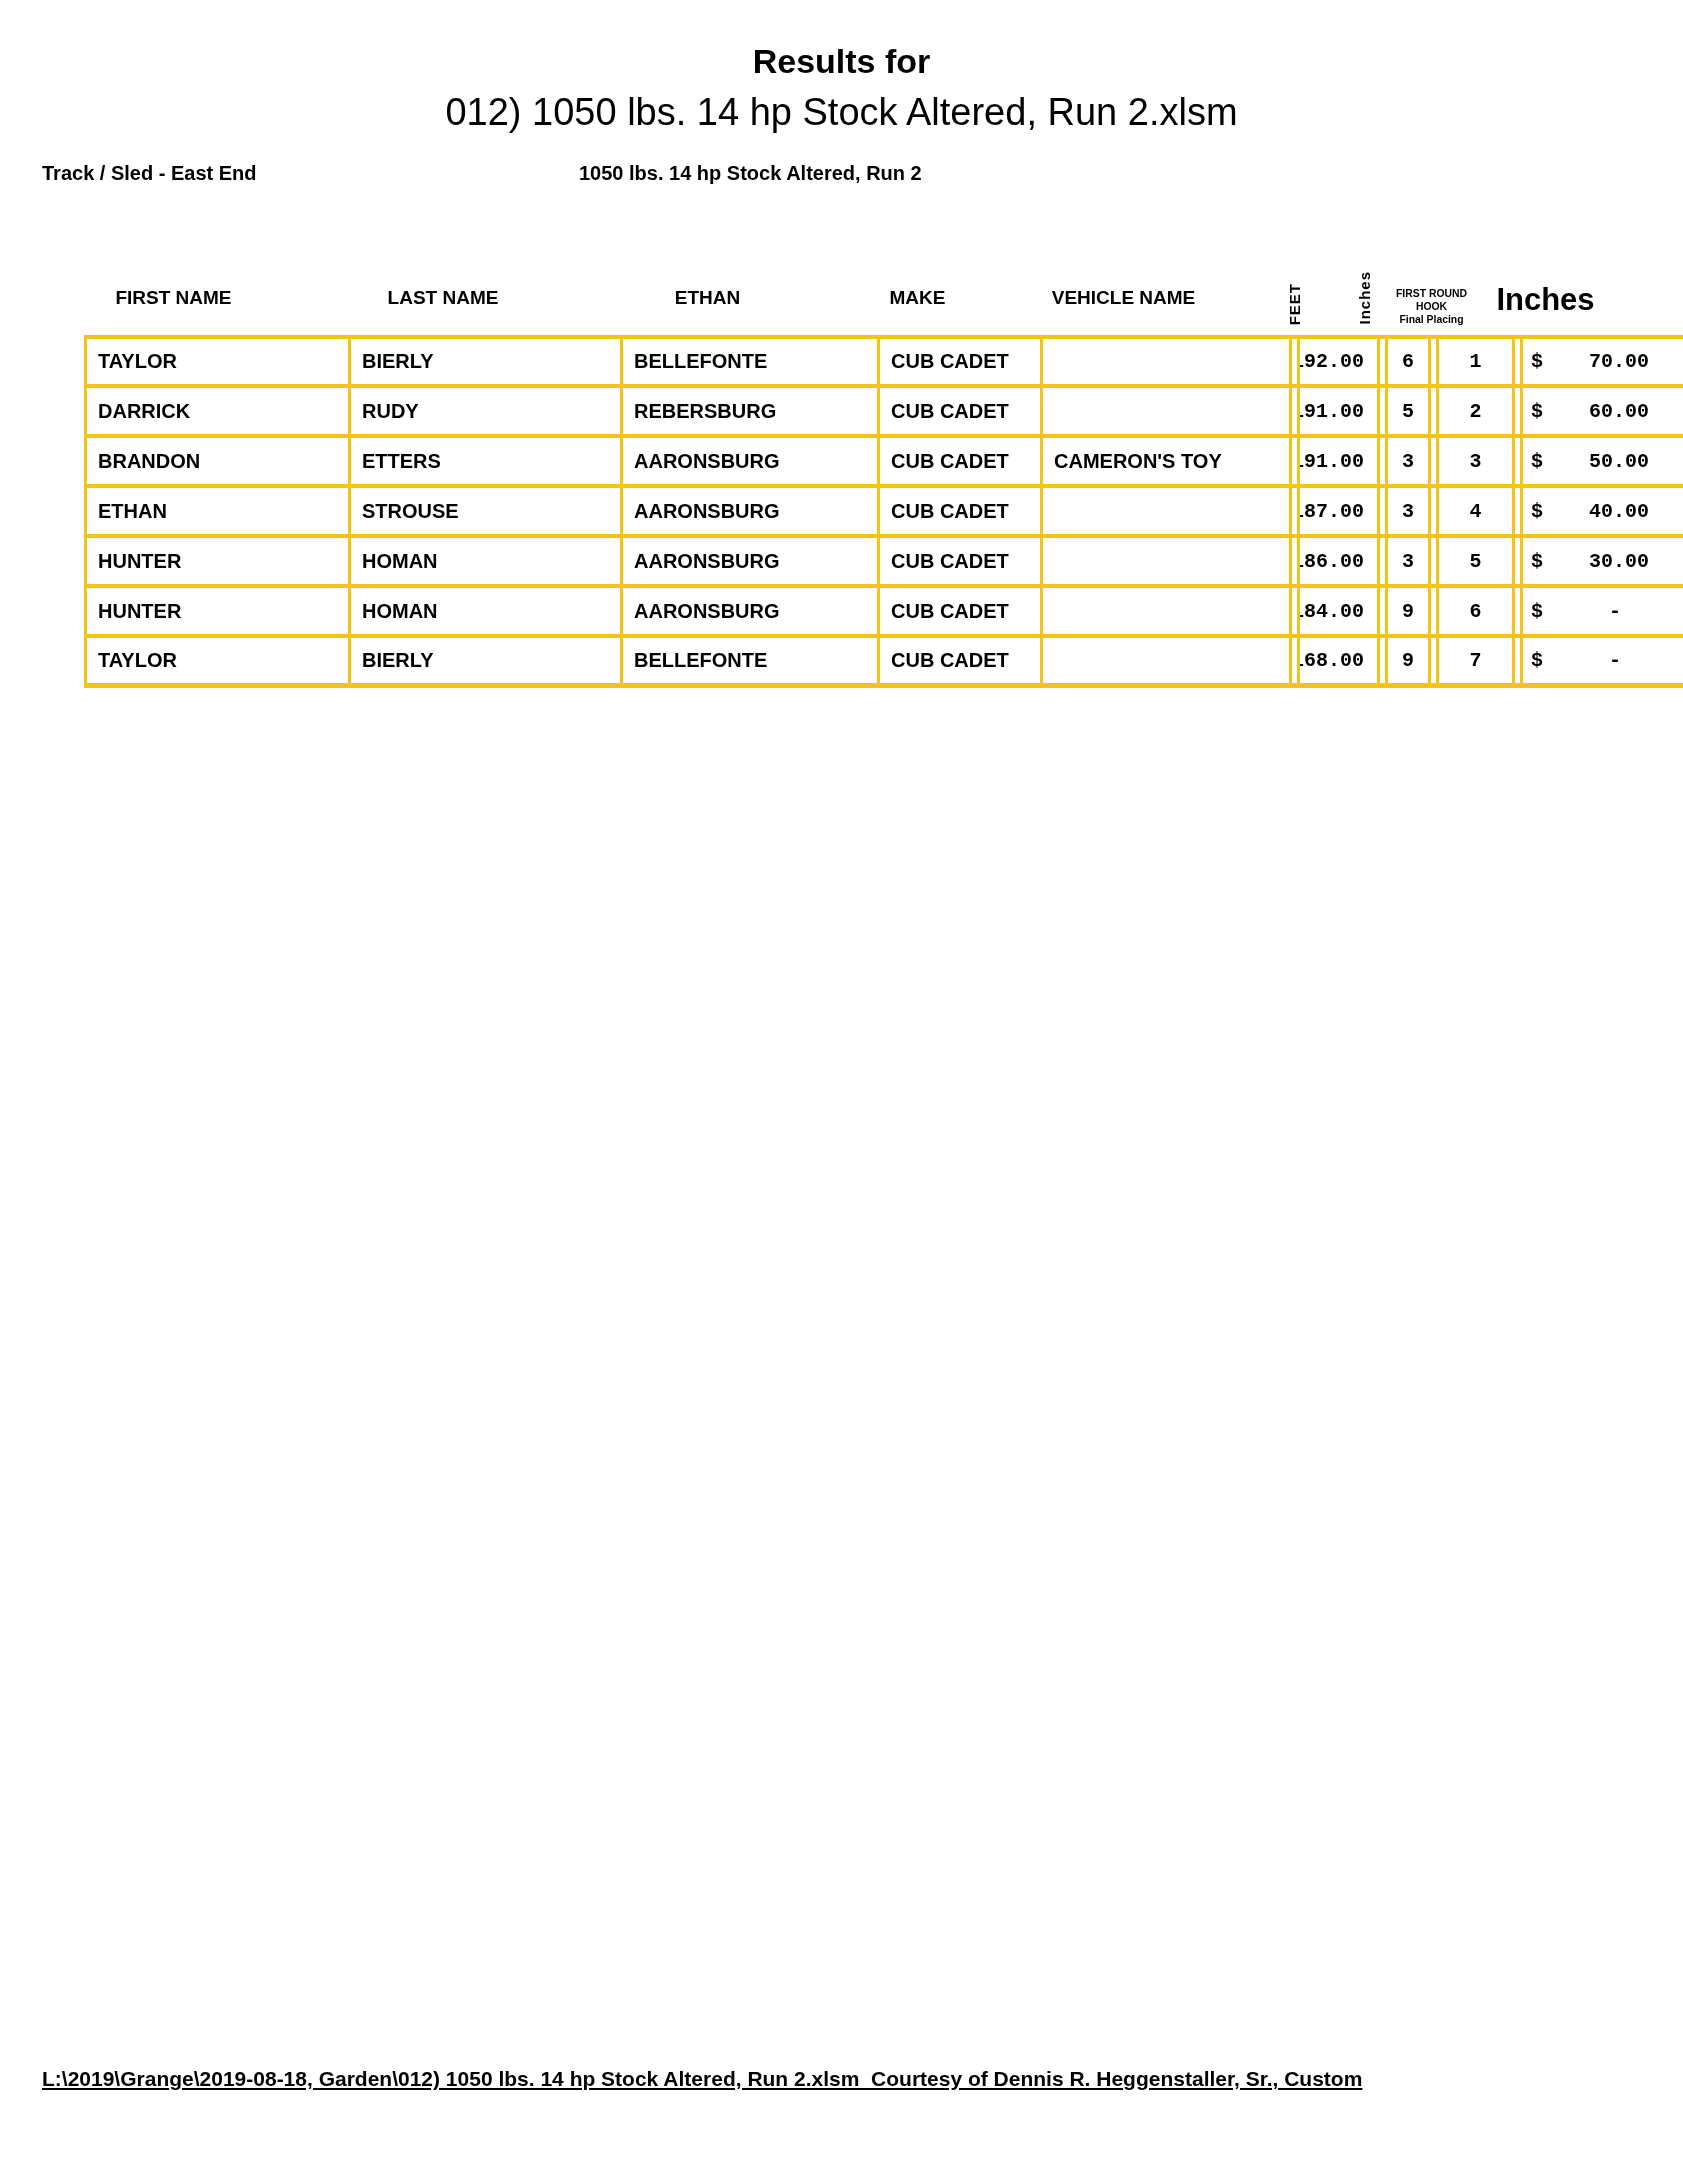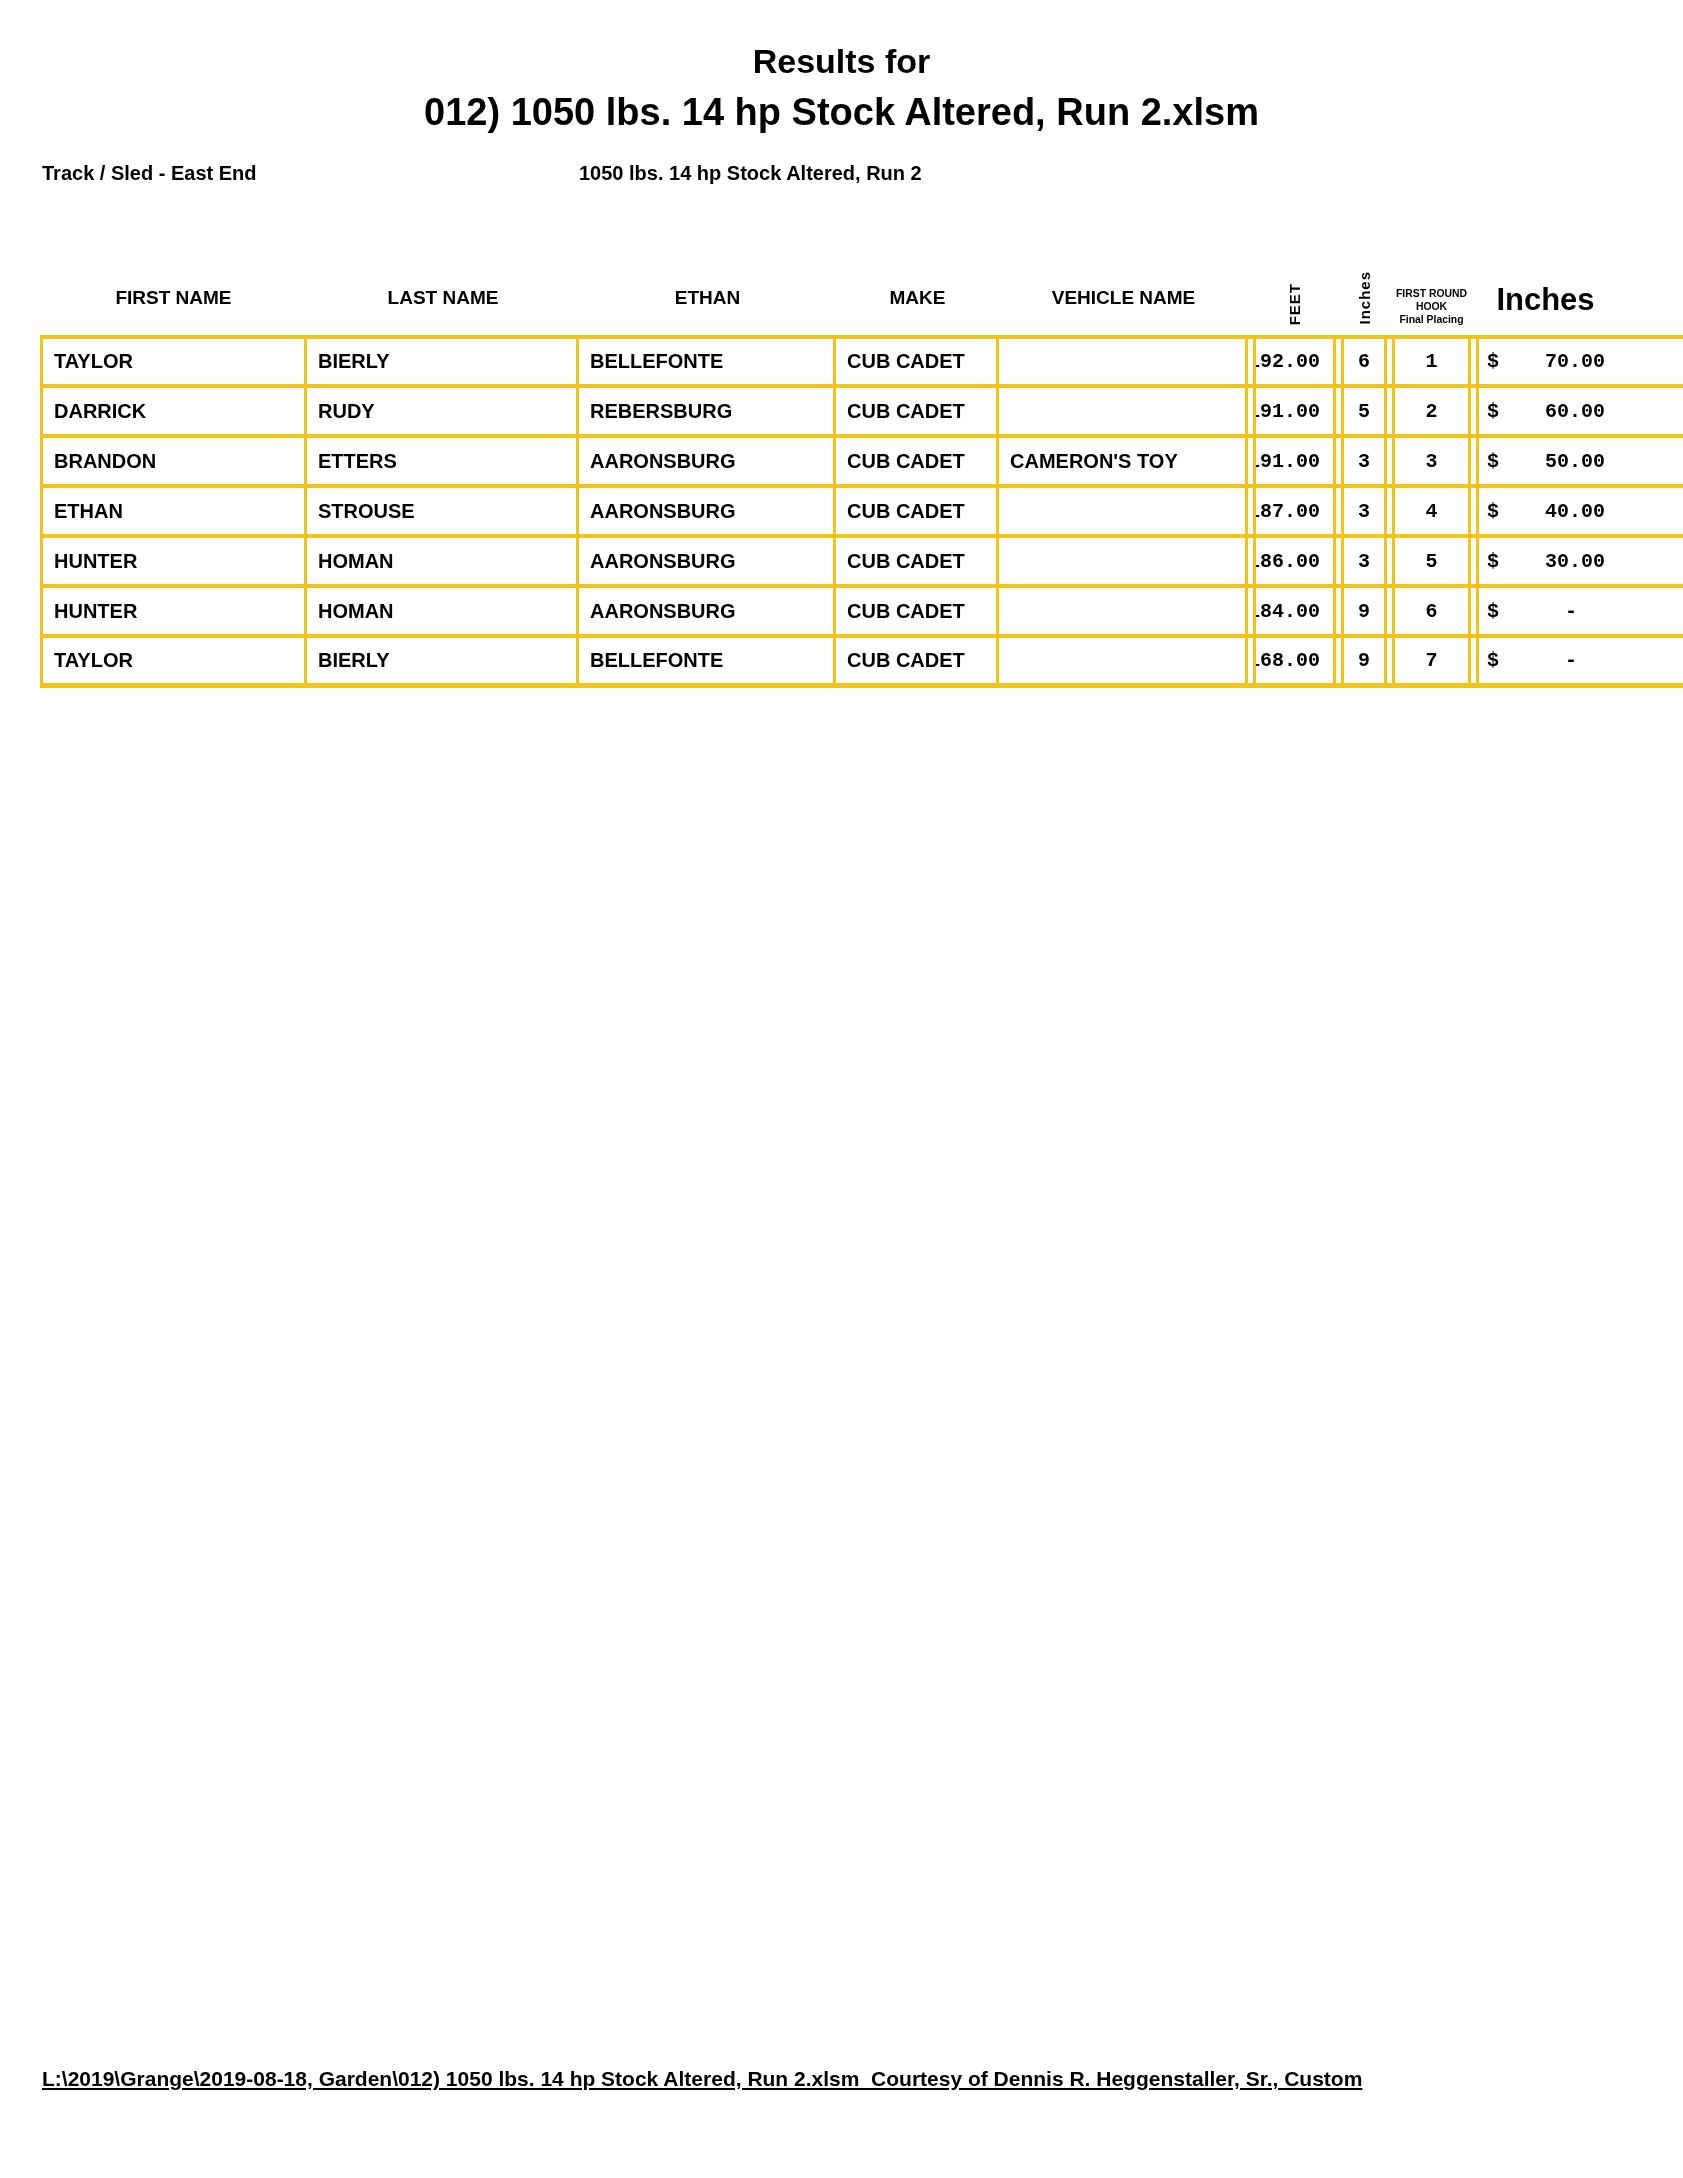--- a/index.html
+++ b/index.html
@@ -9,30 +9,30 @@
     position: relative;
     font-family: "Liberation Sans", sans-serif;
     color: #000;
     overflow: hidden;
   }
   :root { --gold: #f3c318; }
 
   
   .title-wrap { padding-top: 40px; text-align: center; }
   .title-line1 { font-size: 34px; font-weight: bold; line-height: 42px; }
-  .title-line2 { font-size: 38px; font-weight: bold; line-height: 48px; margin-top: 6px; }
+  .title-line2 { font-size: 38px; font-weight: normal; line-height: 48px; margin-top: 6px; }
 
   
   .meta-row { position: relative; margin-top: 26px; height: 28px; }
   .track-label { position: absolute; left: 42px; top: 0; font-size: 20px; font-weight: bold; white-space: nowrap; }
   .class-label { position: absolute; left: 579px; top: 0; width: 444px; overflow: hidden;
                  font-size: 20px; font-weight: bold; white-space: nowrap; }
 
   
-  .cols { display: flex; }
+  .cols { display: flex; margin-left: 44px; }
   .c1 { width: 267px; } .c2 { width: 272px; } .c3 { width: 257px; }
   .c4 { width: 163px; } .c5 { width: 249px; }
   .gap { width: 5px; flex: none; }
   .c6 { width: 83px; } .c7 { width: 46px; } .c8 { width: 79px; } .c9 { width: 139px; }
 
   
   .thead { margin-left: 40px; height: 145px; align-items: flex-end; }
   .hcell { display: flex; justify-content: center; align-items: flex-end;
            font-weight: bold; font-size: 19px; padding-bottom: 26px; white-space: nowrap; }
   .hcell.rot { padding-bottom: 10px; }

